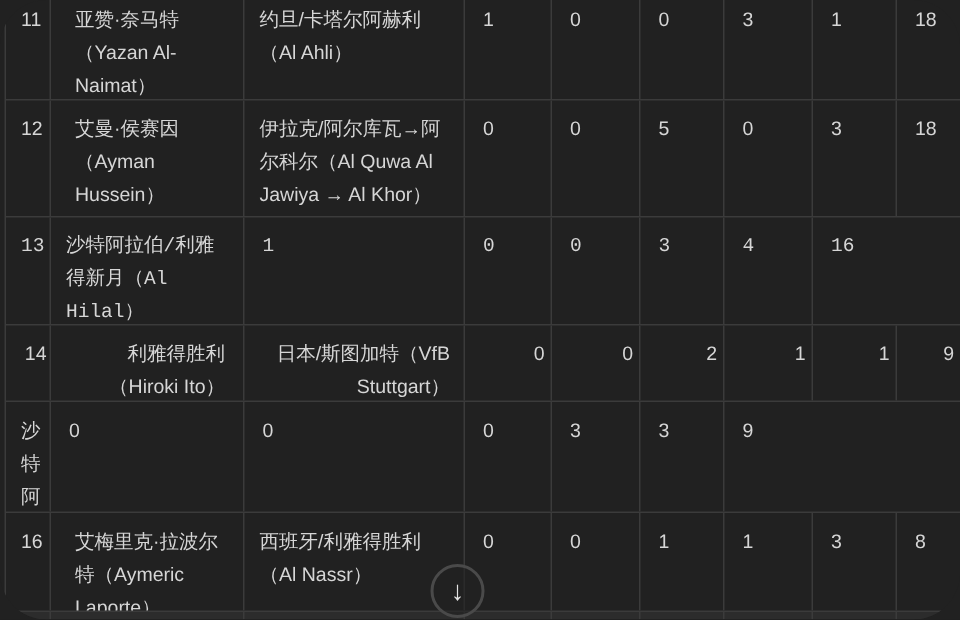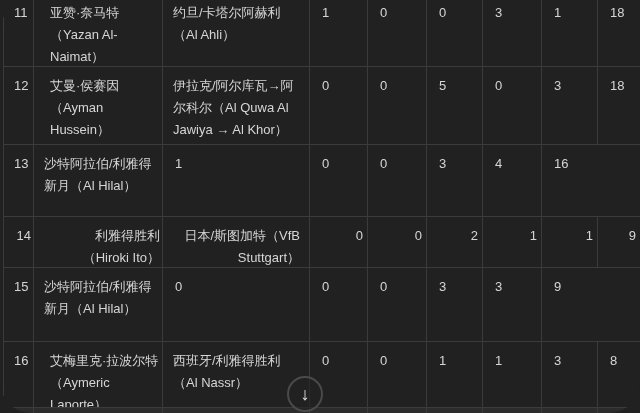--- a/index.html
+++ b/index.html
@@ -23,39 +23,39 @@
     width: 636px;
   }
   .row {
     display: grid;
     grid-template-columns: 30px 129px 147px 58px 59px 56px 59px 56px 42px;
     border-bottom: 1px solid #3b3b3b;
     box-sizing: border-box;
   }
   .r0 { height: 67px; }
   .r1 { height: 78px; }
-  .r2 { height: 72px; }
+  .r2 { height: 72px; font-family: Liberation Mono, monospace; }
   .r3 { height: 51px; text-align: right; }
   .r4 { height: 74px; }
   .r5 { height: 66px; }
   .r6 { height: 5px; border-bottom: none; background: #2c2c2c; }
   .cell {
     box-sizing: border-box;
     border-right: 1px solid #3b3b3b;
     overflow: hidden;
     font-size: 13px;
     line-height: 22px;
     padding-top: 8px;
     color: #d6d6d6;
   }
   .r0 .cell { padding-top: 2px; }
   .r6 .cell { padding: 0; }
   .cell:last-child { border-right: none; }
   .c-num  { padding-left: 10px; padding-right: 2px; }
-  .c-name { padding-left: 16px; padding-right: 2px; }
+  .c-name { padding-left: 16px; padding-right: 12px; }
   .c-club { padding-left: 10px; padding-right: 9px; }
   .c-stat { padding-left: 12px; padding-right: 4px; }
   .scroll-down-btn {
     position: absolute;
     left: 287px;
     top: 376px;
     width: 36px;
     height: 36px;
     border-radius: 50%;
     border: 2px solid #4a4a4a;
@@ -118,21 +118,20 @@
       <div class="cell c-club">日本/斯图加特（VfB Stuttgart）</div>
       <div class="cell c-stat">0</div>
       <div class="cell c-stat">0</div>
       <div class="cell c-stat">2</div>
       <div class="cell c-stat">1</div>
       <div class="cell c-stat">1</div>
       <div class="cell c-stat">9</div>
     </div>
 
     <div class="row r4">
-      <div class="cell c-num">15</div>
       <div class="cell c-club">沙特阿拉伯/利雅得新月（Al Hilal）</div>
       <div class="cell c-stat">0</div>
       <div class="cell c-stat">0</div>
       <div class="cell c-stat">0</div>
       <div class="cell c-stat">3</div>
       <div class="cell c-stat">3</div>
       <div class="cell c-stat">9</div>
     </div>
 
     <div class="row r5">

